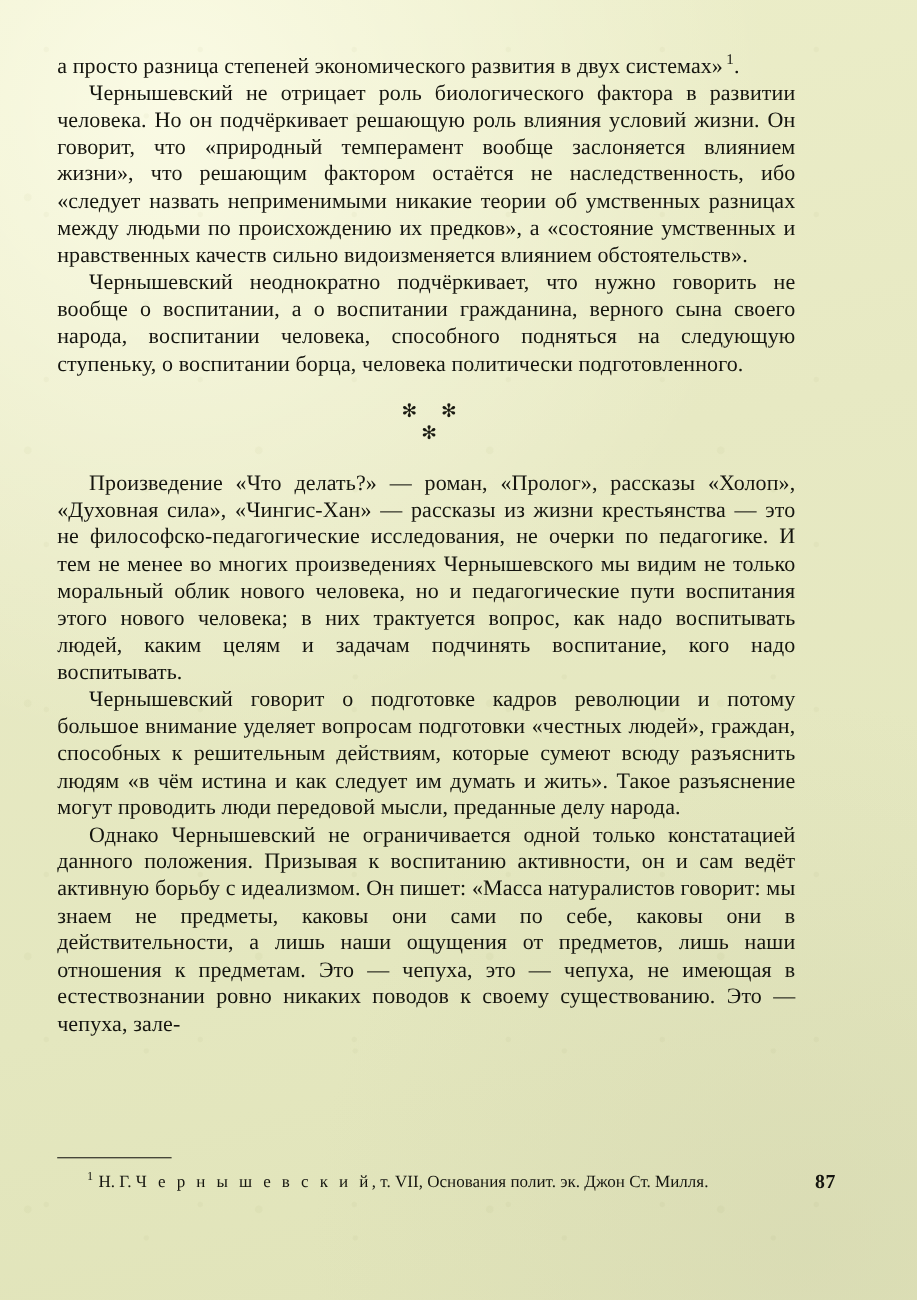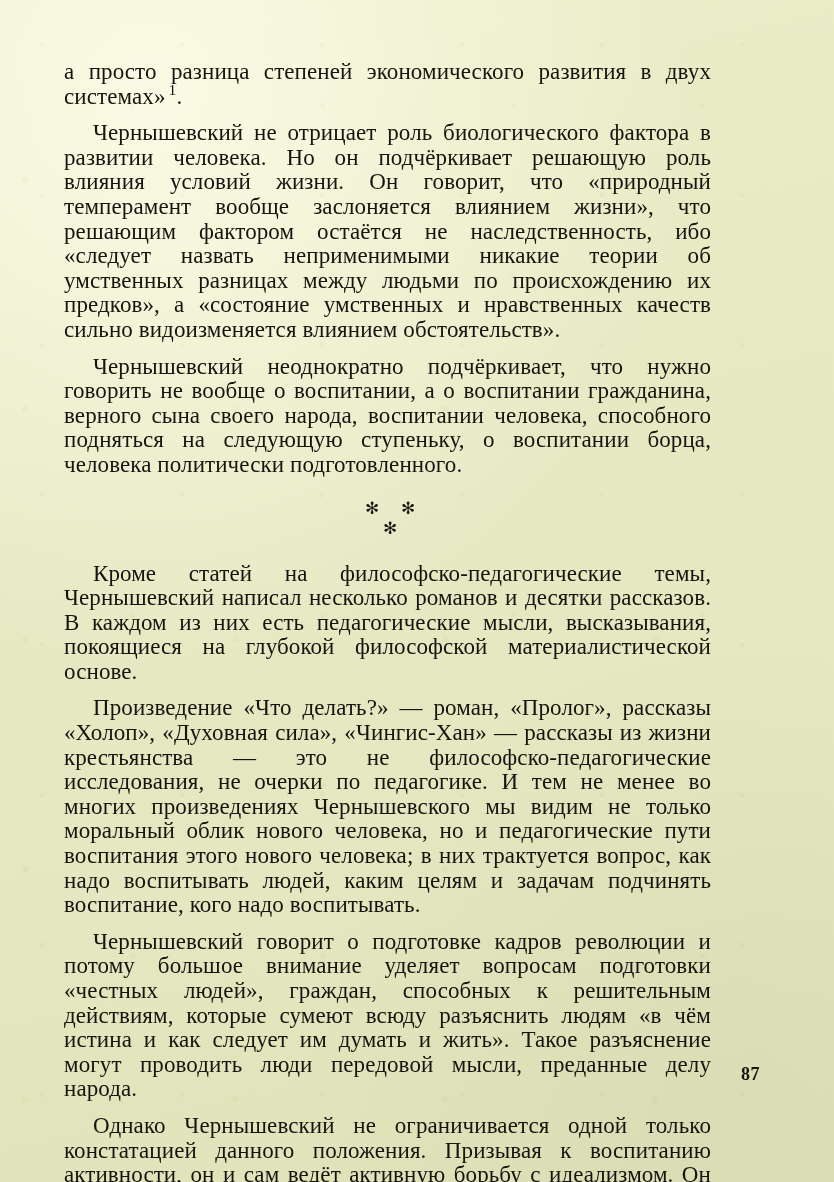--- a/index.html
+++ b/index.html
@@ -37,24 +37,24 @@
   }
 
   .text-column {
     position: absolute;
     left: 52px;
     top: 48px;
     width: 671px;
   }
 
   p.para {
-    margin: 12px;
+    margin: 0;
     text-align: justify;
     text-justify: inter-word;
-    font-size: 23px;
+    font-size: 20px;
     line-height: 24.6px;
     letter-spacing: 0.1px;
     text-indent: 29px;
     hyphens: manual;
     -webkit-hyphens: manual;
   }
   p.para.cont { text-indent: 0; }
 
   
   sup.fn-ref {
@@ -128,26 +128,29 @@
     <p class="para">Чернышевский не отрицает роль биологического фактора в развитии человека. Но он подчёркивает решающую роль влияния условий жизни. Он говорит, что «природный темперамент вообще заслоняется влиянием жизни», что решающим фактором остаётся не наследственность, ибо «следует назвать неприменимыми никакие теории об умственных разницах между людьми по происхождению их предков», а «состояние умственных и нравственных качеств сильно видоизменяется влиянием обстоятельств».</p>
 
     <p class="para">Чернышевский неоднократно подчёркивает, что нужно говорить не вообще о воспитании, а о воспитании гражданина, верного сына своего народа, воспитании человека, способного подняться на следующую ступеньку, о воспитании борца, человека политически подготовленного.</p>
 
     <div class="stars">
       <span class="star star-l">✻</span>
       <span class="star star-r">✻</span>
       <span class="star star-b">✻</span>
     </div>
 
-    <p class="para">Кроме статей на философско-педагогические темы, Чернышевский написал несколько романов и десятки рассказов. В каждом из них есть педагогические мысли, высказывания, покоящиеся на глубокой философской материалистической основе.</p>
 
     <p class="para">Произведение «Что делать?» — роман, «Пролог», рассказы «Холоп», «Духовная сила», «Чингис-Хан» — рассказы из жизни крестьянства — это не философско-педагогические исследования, не очерки по педагогике. И тем не менее во многих произведениях Чернышевского мы видим не только моральный облик нового человека, но и педагогические пути воспитания этого нового человека; в них трактуется вопрос, как надо воспитывать людей, каким целям и задачам подчинять воспитание, кого надо воспитывать.</p>
 
     <p class="para">Чернышевский говорит о подготовке кадров революции и потому большое внимание уделяет вопросам подготовки «честных людей», граждан, способных к решительным действиям, которые сумеют всюду разъяснить людям «в чём истина и как следует им думать и жить». Такое разъяснение могут проводить люди передовой мысли, преданные делу народа.</p>
 
     <p class="para">Однако Чернышевский не ограничивается одной только констатацией данного положения. Призывая к воспитанию активности, он и сам ведёт активную борьбу с идеализмом. Он пишет: «Масса натуралистов говорит: мы знаем не предметы, каковы они сами по себе, каковы они в действительности, а лишь наши ощущения от предметов, лишь наши отношения к предметам. Это — чепуха, это — чепуха, не имеющая в естествознании ровно никаких поводов к своему существованию. Это — чепуха, зале-</p>
 
   </div>
 
+  <div class="footnote-block">
+    <div class="footnote-rule"></div>
+    <p class="footnote"><span class="fn-marker">1</span><span>Н. Г. </span><span class="spaced-name">Ч е р н ы ш е в с к и й</span><span>, т. VII, Основания полит. эк. Джон Ст. Милля.</span></p>
+  </div>
 
   <div class="page-number">87</div>
 
 </div>
 
 </body></html>

